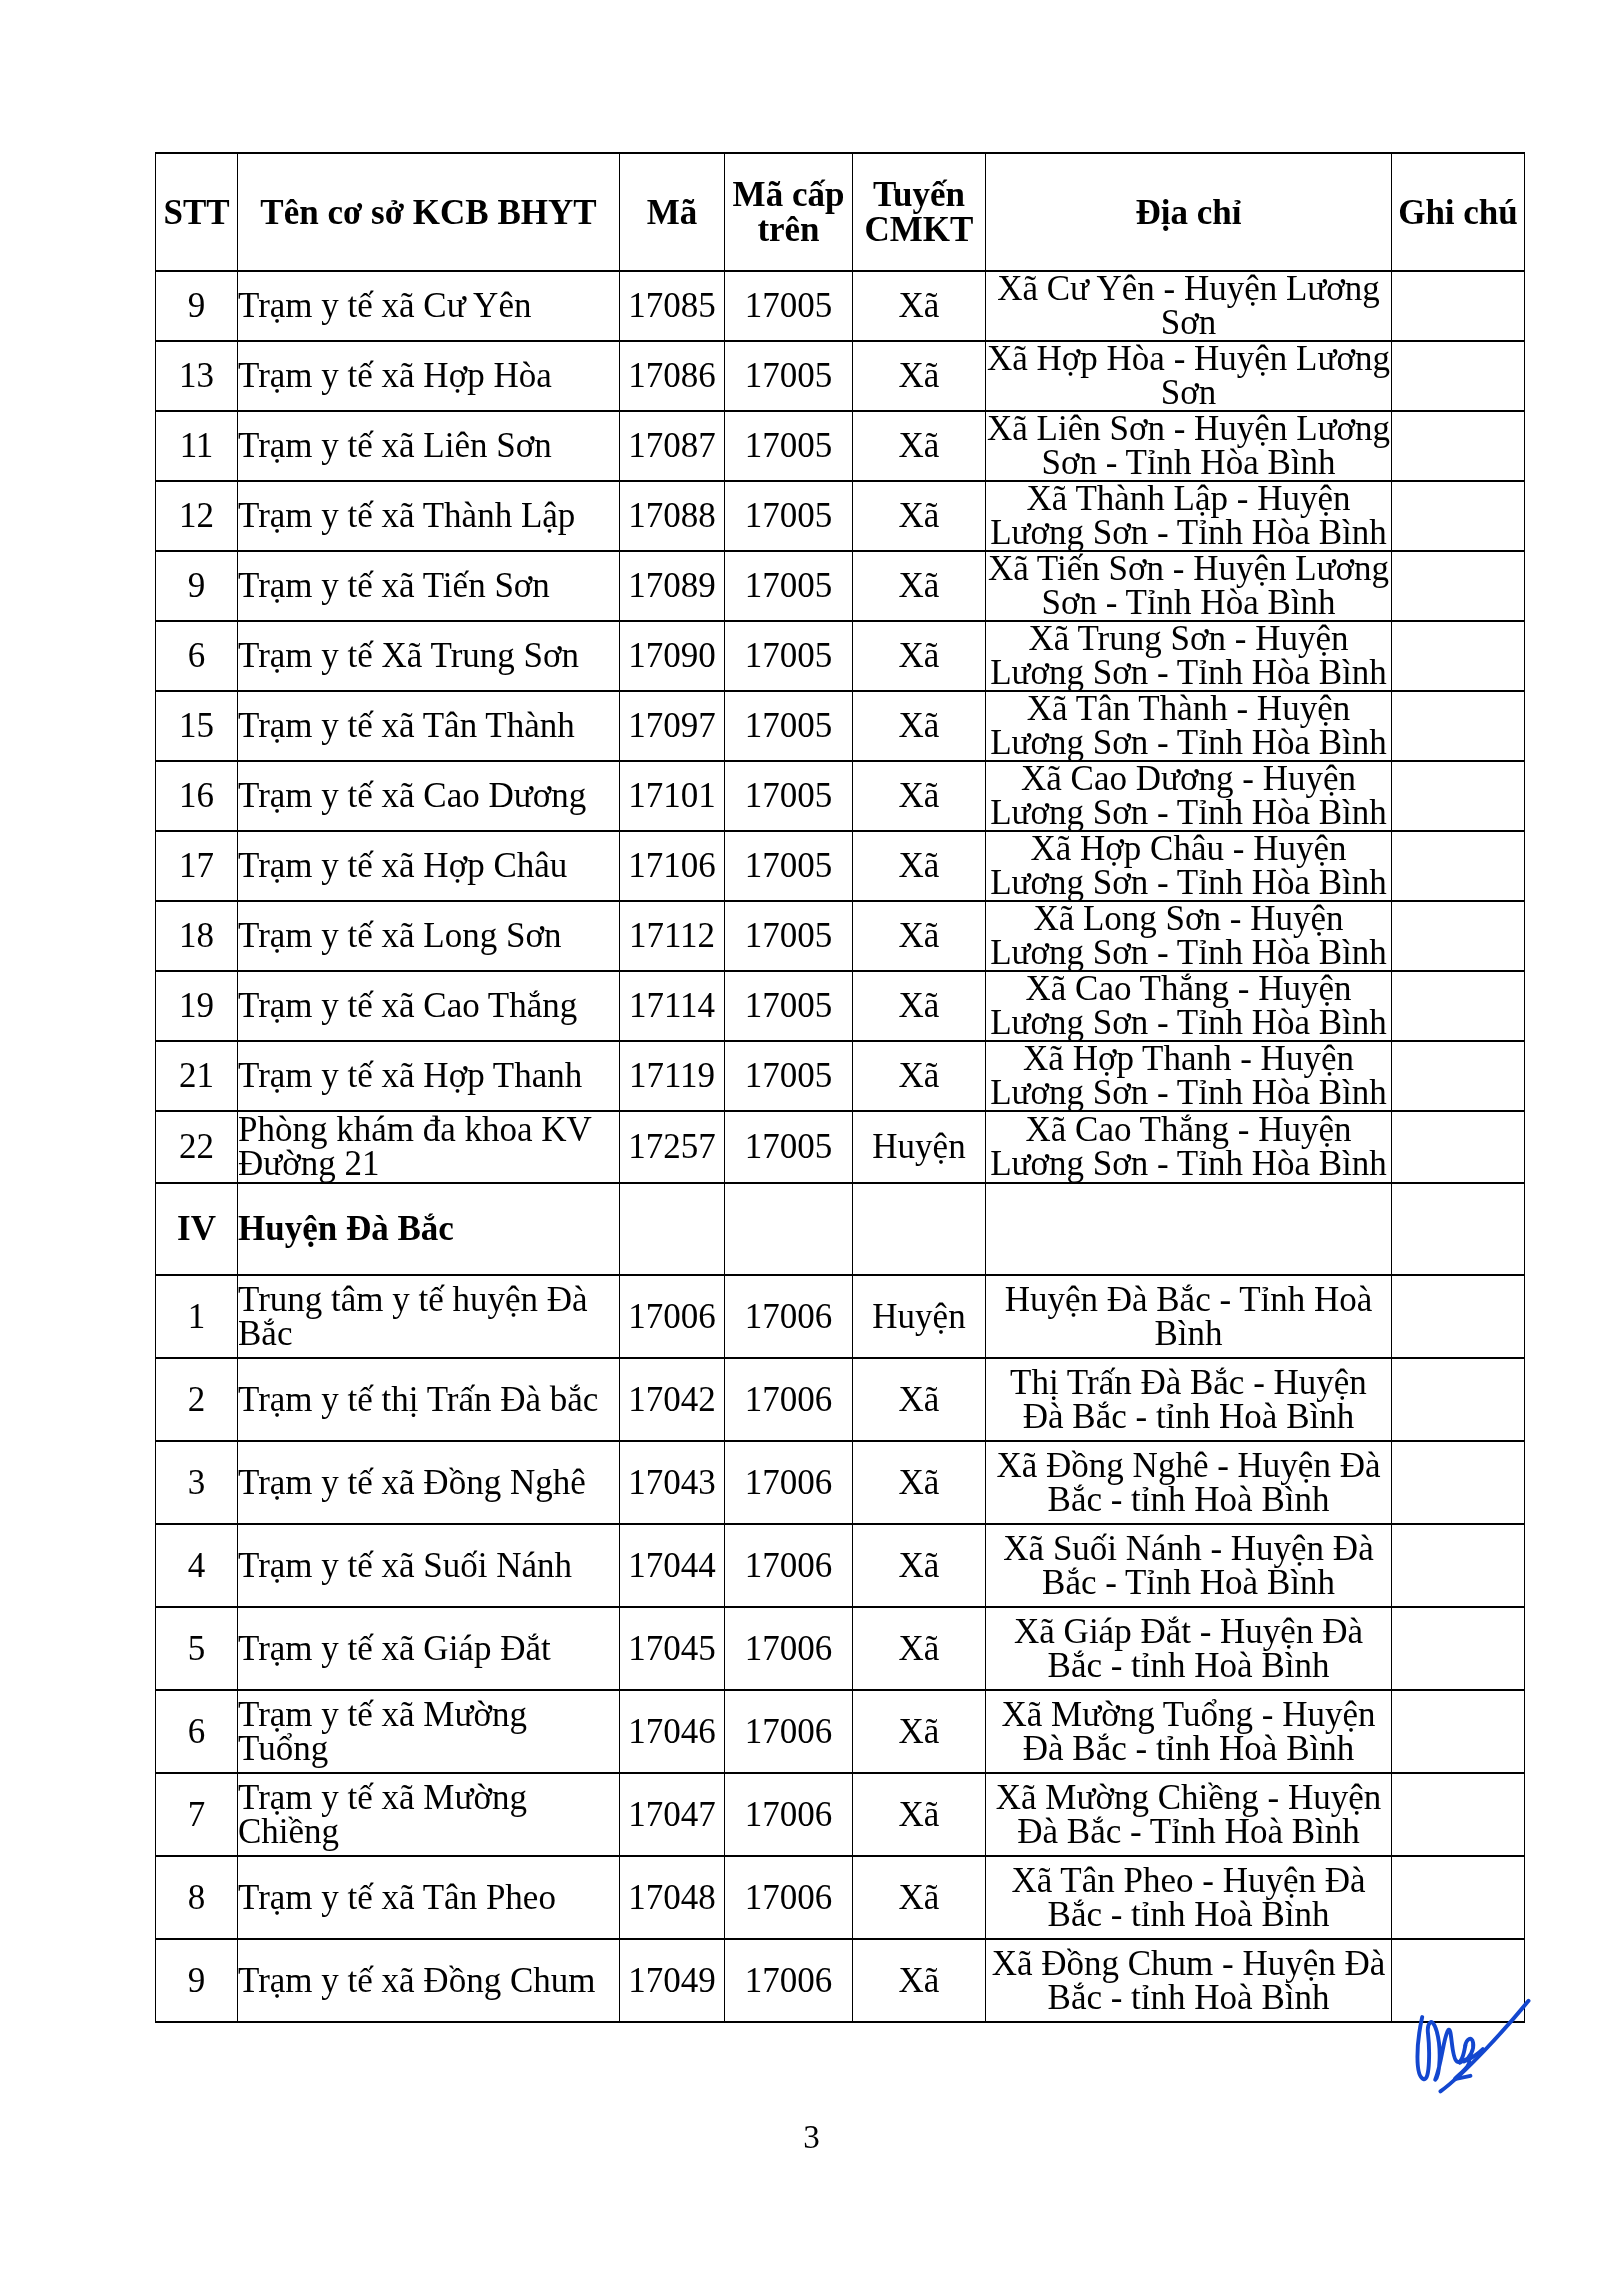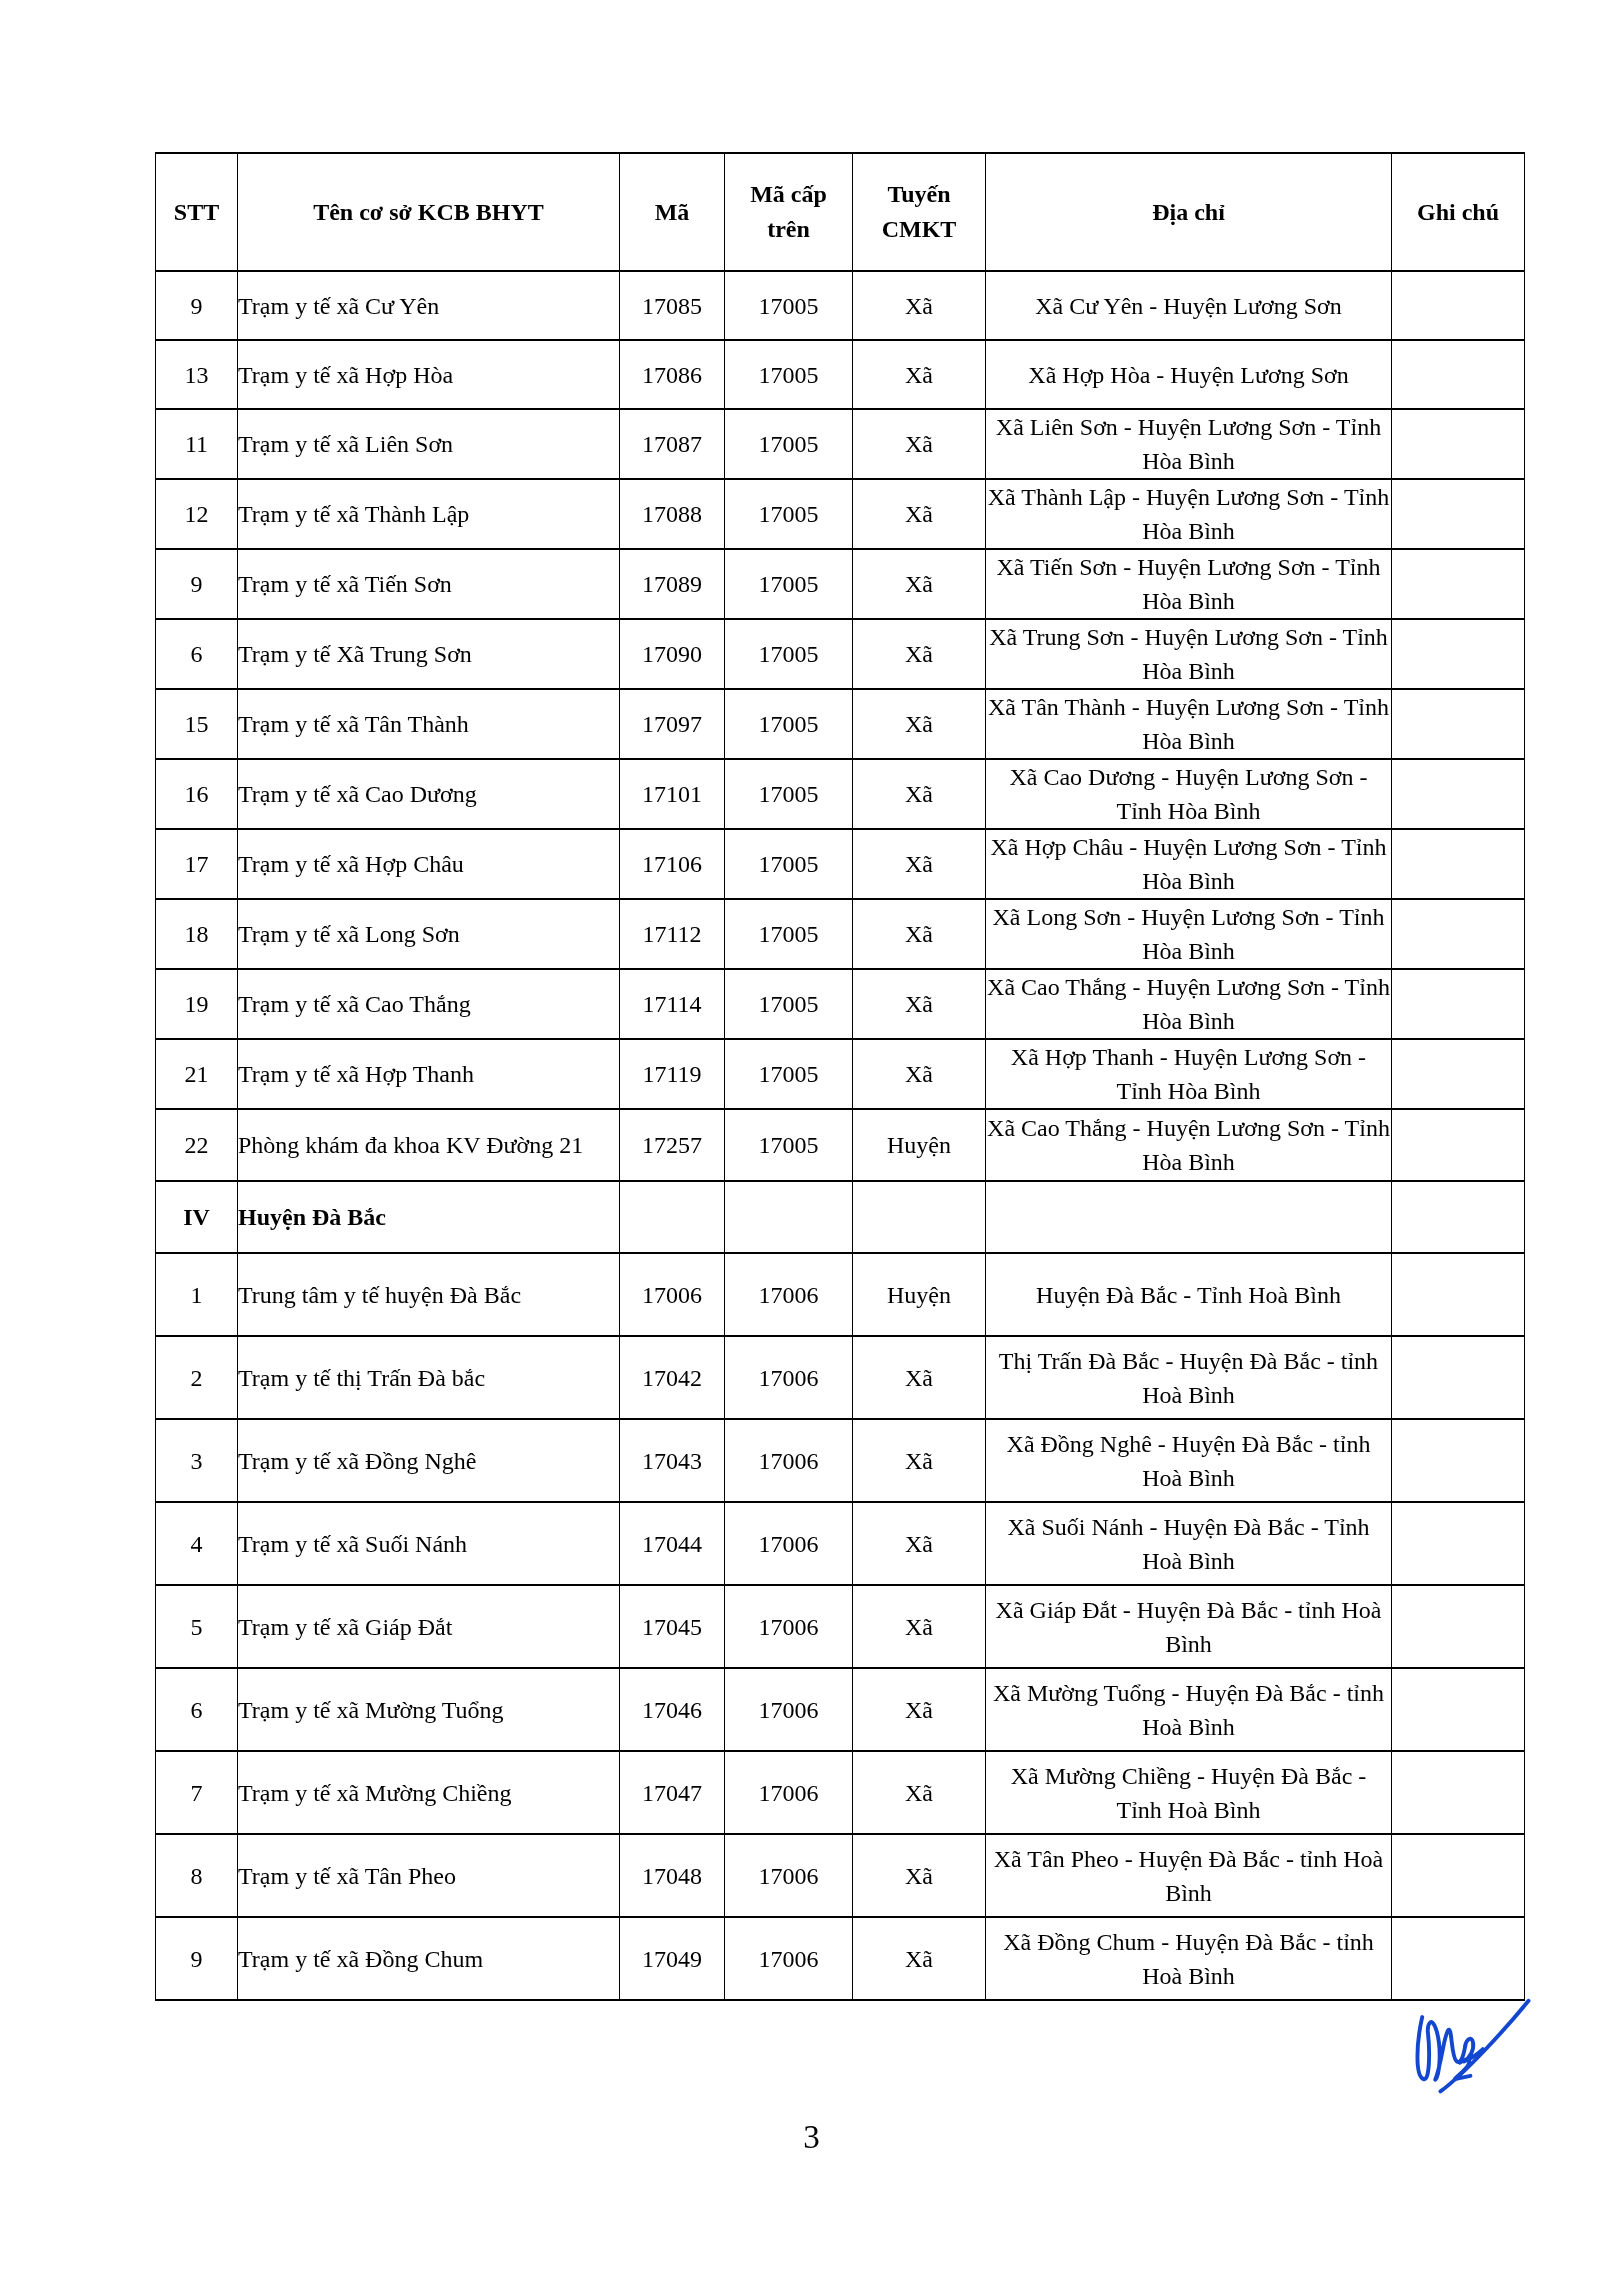--- a/index.html
+++ b/index.html
@@ -16,21 +16,21 @@
     color: #000;
     overflow: hidden;
   }
   table.tbl {
     position: absolute;
     left: 155px;
     top: 152px;
     width: 1370px;
     border-collapse: collapse;
     table-layout: fixed;
-    font-size: 24px;
+    font-size: 35px;
     line-height: 34px;
   }
   .tbl th, .tbl td {
     border-left: 1.3px solid #000;
     border-right: 1.3px solid #000;
     border-top: 2.6px solid #000;
     border-bottom: 2.6px solid #000;
     vertical-align: middle;
     padding: 0;
     overflow: hidden;
@@ -209,21 +209,21 @@
   </tr>
         <tr style="height: 72px;">
     <td class="c-stt">22</td>
     <td class="c-name">Phòng khám đa khoa KV Đường 21</td>
     <td class="c-code">17257</td>
     <td class="c-parent">17005</td>
     <td class="c-level">Huyện</td>
     <td class="c-addr">Xã Cao Thắng - Huyện Lương Sơn - Tỉnh Hòa Bình</td>
     <td class="c-note"></td>
   </tr>
-        <tr class="section-row" style="height: 72px;">
+        <tr class="section-row" style="height: 92px;">
     <td class="c-stt">IV</td>
     <td class="c-name">Huyện Đà Bắc</td>
     <td class="c-code"></td>
     <td class="c-parent"></td>
     <td class="c-level"></td>
     <td class="c-addr"></td>
     <td class="c-note"></td>
   </tr>
         <tr style="height: 83px;">
     <td class="c-stt">1</td>

